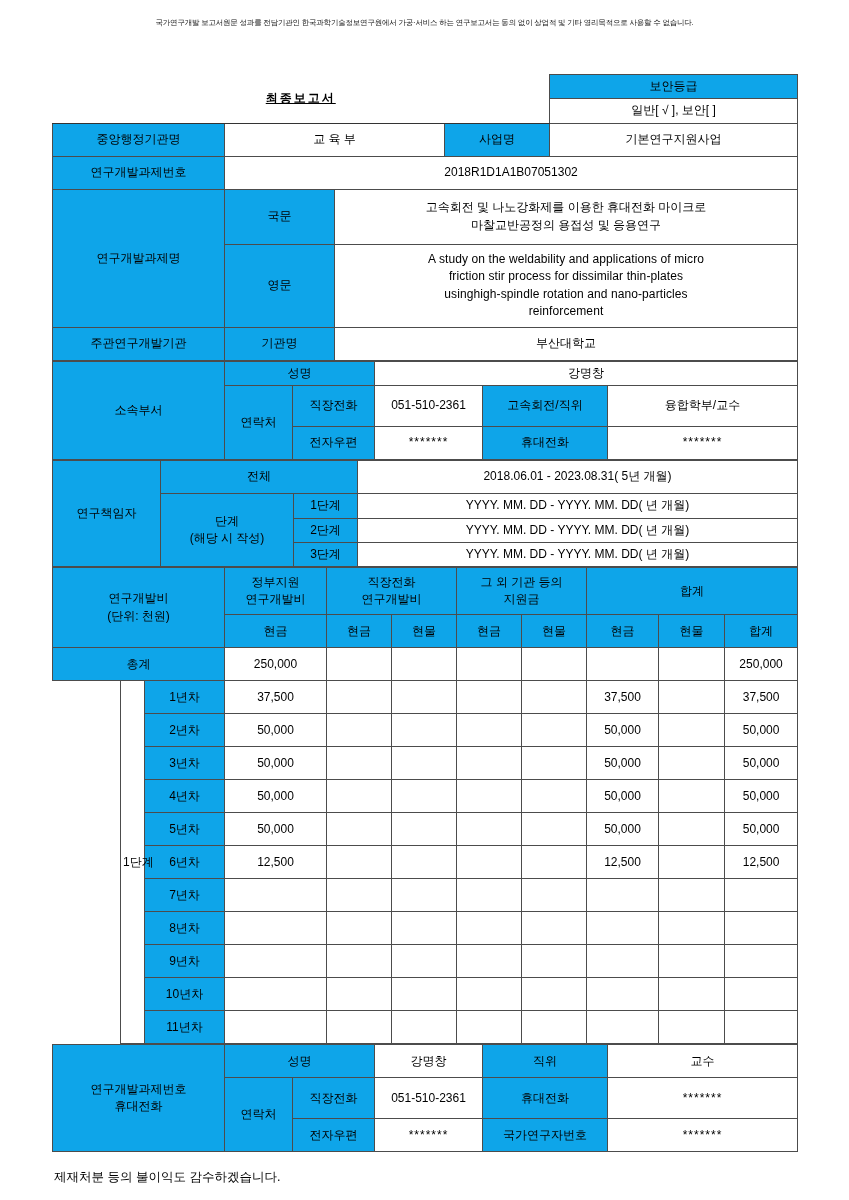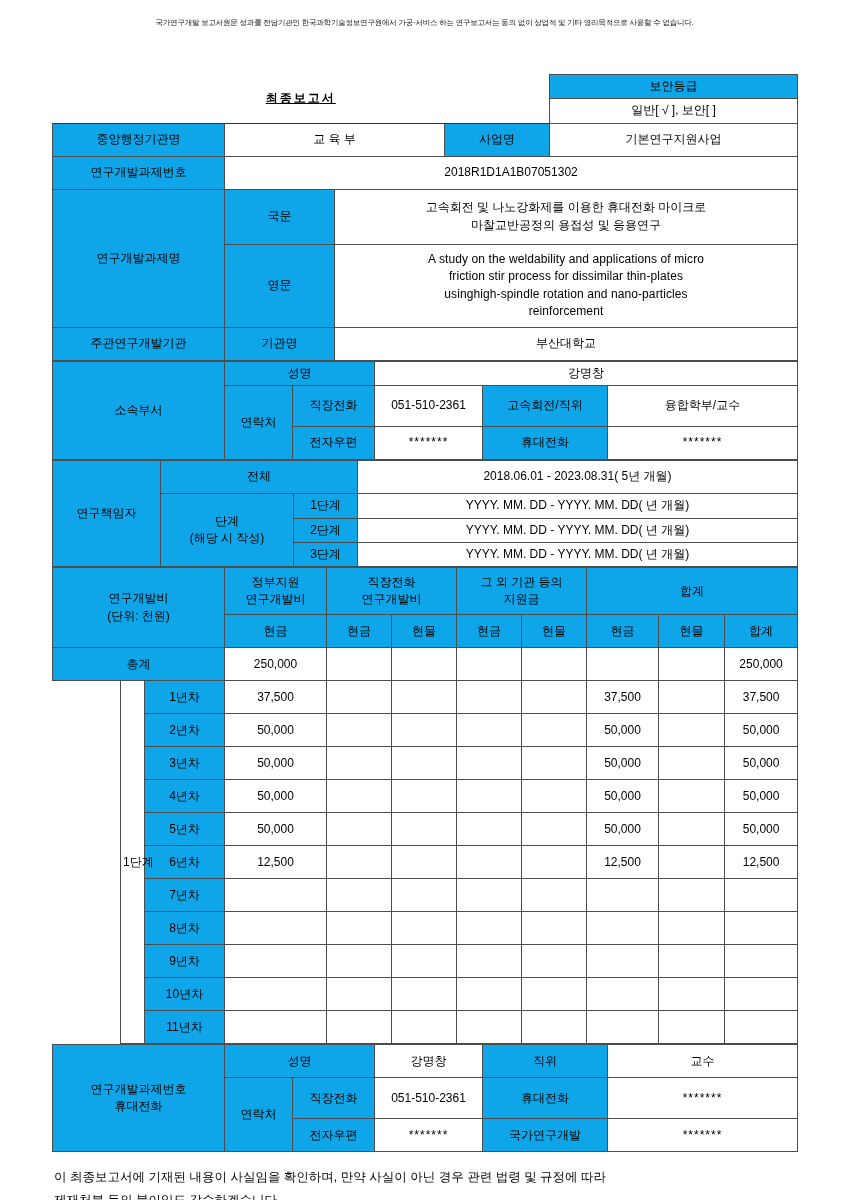--- a/index.html
+++ b/index.html
@@ -395,24 +395,23 @@
       <tr>
         <td class="shade" rowspan="2">연락처</td>
         <td class="shade" style="height:34px">직장전화</td>
         <td>051-510-2361</td>
         <td class="shade">휴대전화</td>
         <td class="mono-stars">*******</td>
       </tr>
       <tr>
         <td class="shade h26">전자우편</td>
         <td class="h26 mono-stars">*******</td>
-        <td class="shade h26">국가연구개발</td>
+        <td class="shade h26">국가연구자번호</td>
         <td class="h26 mono-stars">*******</td>
       </tr>
     </tbody>
   </table>
 
   <div class="statement">
-    <div>이  최종보고서에 기재된 내용이 사실임을 확인하며, 만약 사실이 아닌 경우 관련 법령 및 규정에 따라</div>
     <div>제재처분 등의 불이익도 감수하겠습니다.</div>
   </div>
 
 </div>
 
 </body></html>

